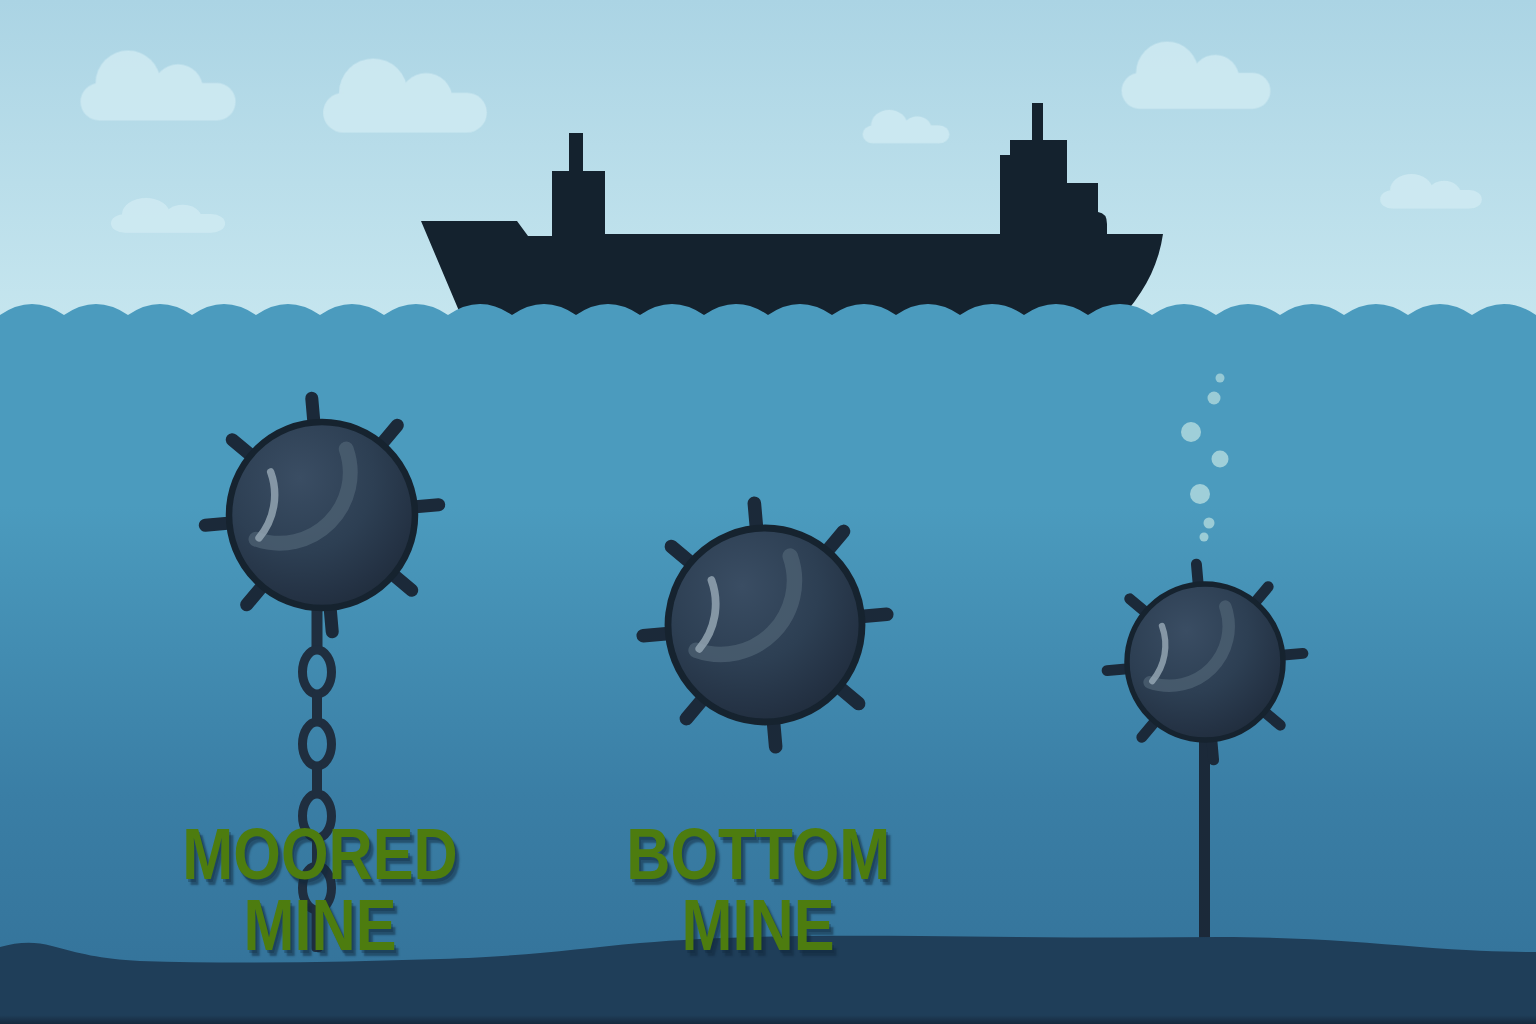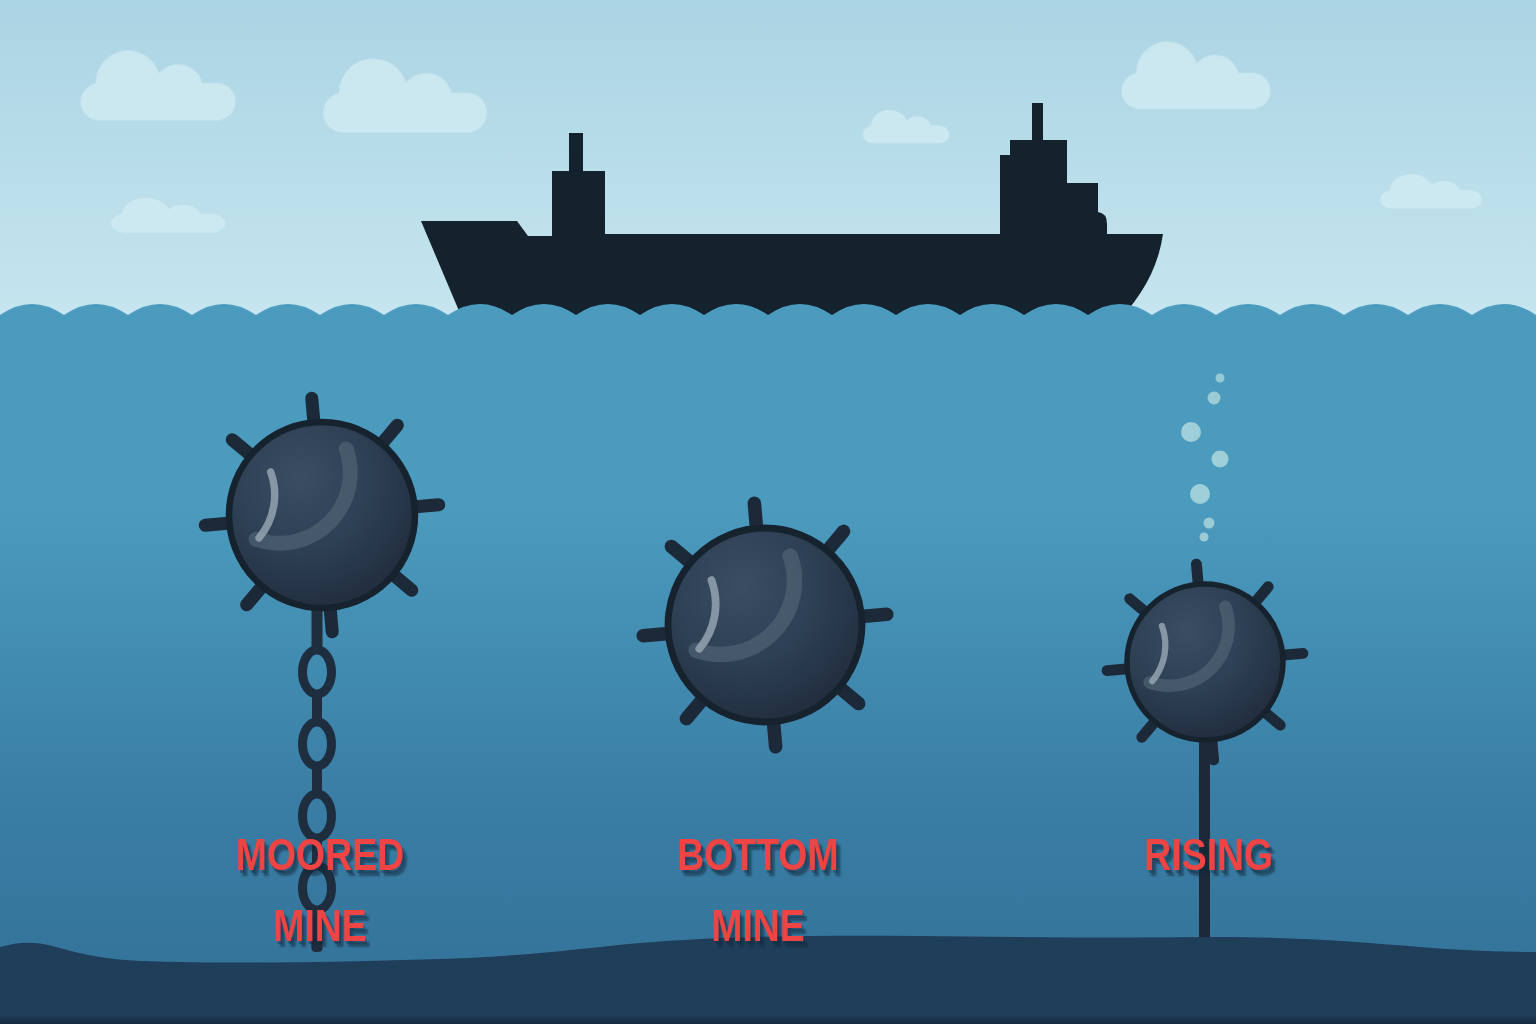--- a/index.html
+++ b/index.html
@@ -3,22 +3,22 @@
 <meta charset="utf-8">
 <style>
   html,body{margin:0;padding:0;background:#0c1a26;}
   .stage{
     position:relative;width:1536px;height:1024px;overflow:hidden;
     font-family:"Liberation Sans", sans-serif;
   }
   .stage svg{position:absolute;inset:0;display:block;}
   .mine-label{
     position:absolute;display:flex;flex-direction:column;align-items:center;
-    width:360px;line-height:71px;font-size:44px;font-weight:bold;
-    color:#ef4444;letter-spacing:0px;text-align:center;
+    width:360px;line-height:71px;font-size:72px;font-weight:bold;
+    color:#4d7c0f;letter-spacing:0px;text-align:center;
     text-shadow:5px 6px 2px rgba(18,40,60,.50), 2px 3px 0 rgba(18,40,60,.30);
     user-select:none;
   }
   .mine-label span{display:block;transform:scaleX(0.85);transform-origin:50% 50%;}
   #label-moored{left:140px;top:819px;}
   #label-bottom{left:578px;top:819px;}
   #label-rising{left:1029px;top:819px;}
 </style>
 </head>
 <body>
@@ -133,18 +133,14 @@
   </svg>
 
   <div class="mine-label" id="label-moored">
     <span>MOORED</span>
     <span>MINE</span>
   </div>
   <div class="mine-label" id="label-bottom">
     <span>BOTTOM</span>
     <span>MINE</span>
   </div>
-  <div class="mine-label" id="label-rising">
-    <span>RISING</span>
-    <span></span>
-  </div>
 
 </div>
 
 </body></html>

